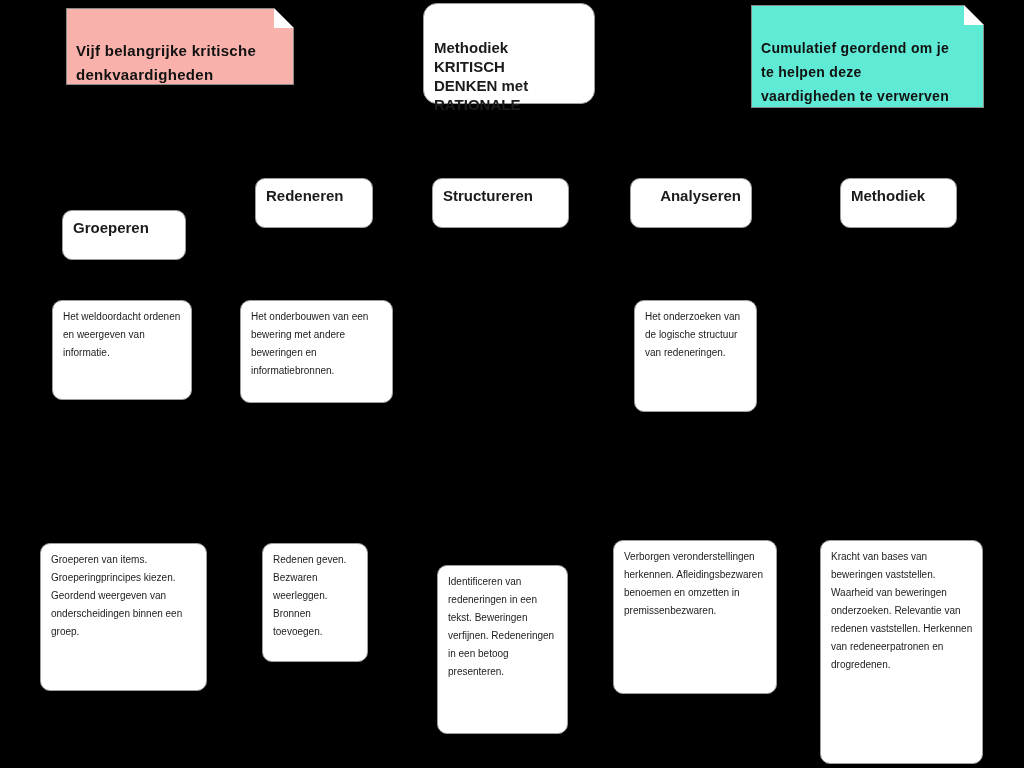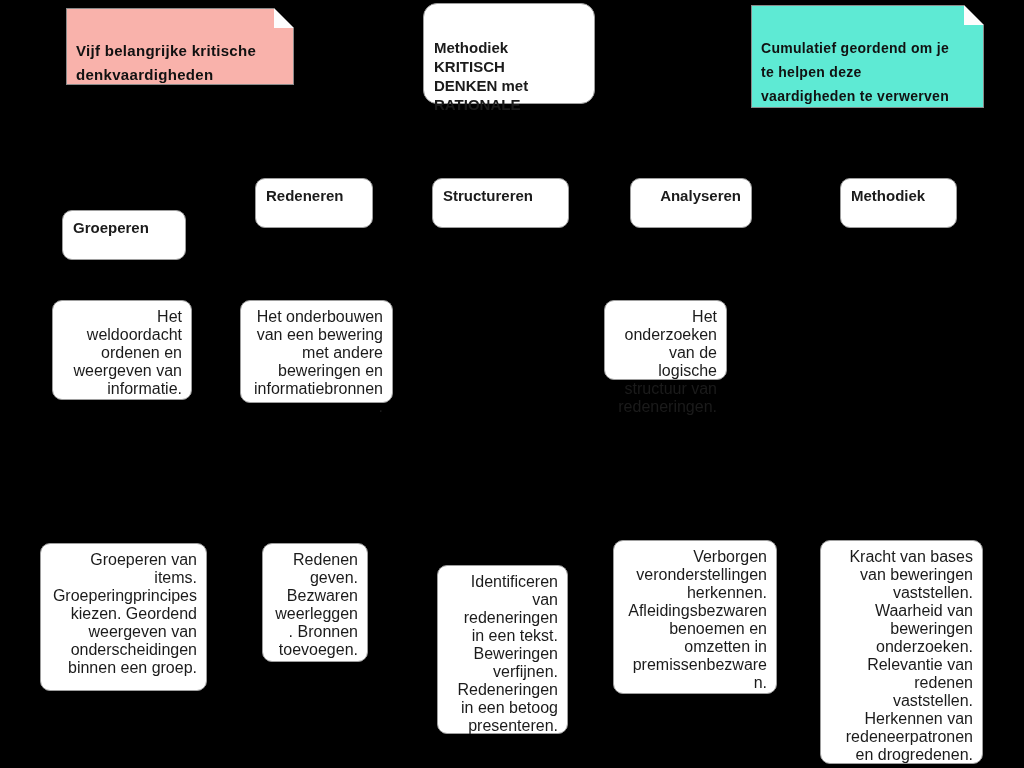--- a/index.html
+++ b/index.html
@@ -49,37 +49,36 @@
     padding: 15px 10px;
     white-space: pre-line;
   }
   .hdr {
     font-weight: bold;
     font-size: 15px;
     padding: 8px 10px;
     height: 50px;
   }
   .body-text {
-    font-size: 16px;
+    font-size: 10px;
     line-height: 18px;
     padding: 7px 9px 7px 10px;
     overflow-wrap: break-word;
-    text-align: right;
   }
   
   .hdr-0 { left: 62px;  top: 178px; width: 124px; margin-top: 32px; }
   .hdr-1 { left: 255px; top: 178px; width: 118px; }
   .hdr-2 { left: 432px; top: 178px; width: 137px; }
   .hdr-3 { left: 630px; top: 178px; width: 122px; text-align: right; }
   .hdr-4 { left: 840px; top: 178px; width: 117px; }
   
   .def-0 { left: 52px;  top: 300px; width: 140px; height: 100px; }
   .def-1 { left: 240px; top: 300px; width: 153px; height: 103px; }
   .def-2 { left: 440px; top: 302px; width: 127px; height: 170px; }
-  .def-3 { left: 604px; top: 300px; width: 123px; height: 80px; }
+  .def-3 { left: 634px; top: 300px; width: 123px; height: 112px; }
   .def-4 { left: 841px; top: 302px; width: 122px; height: 131px; }
   
   .skl-0 { left: 40px;  top: 543px; width: 167px; height: 148px; }
   .skl-1 { left: 262px; top: 543px; width: 106px; height: 119px; }
   .skl-2 { left: 437px; top: 543px; width: 131px; height: 169px; margin-top: 22px; }
   .skl-3 { left: 613px; top: 540px; width: 164px; height: 154px; }
   .skl-4 { left: 820px; top: 540px; width: 163px; height: 224px; }
 </style>
 </head>
 <body>

